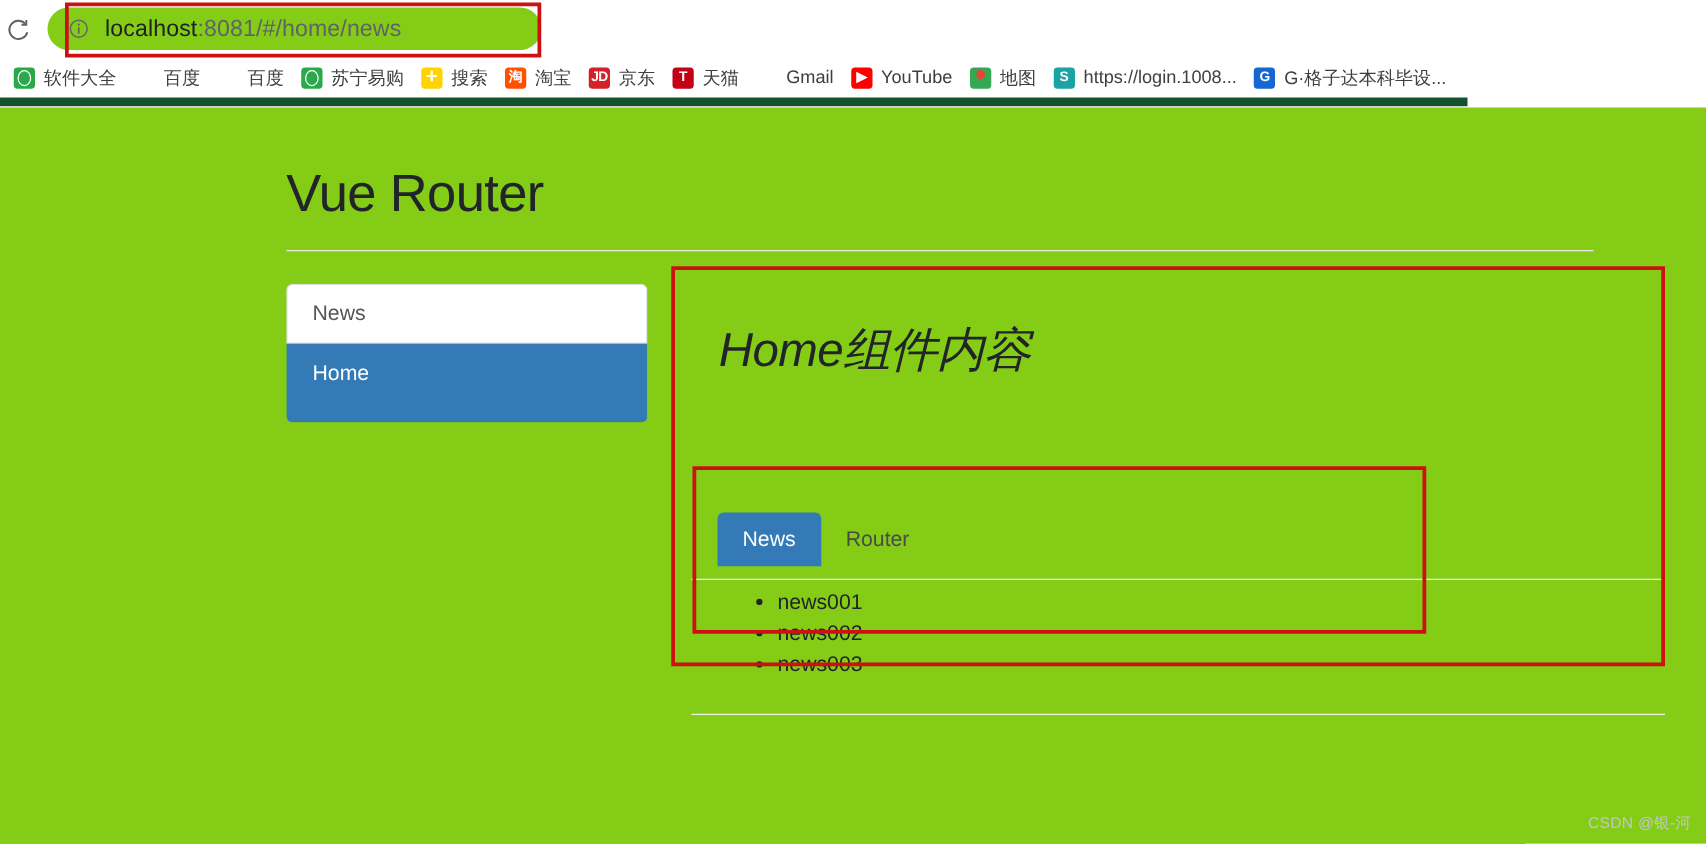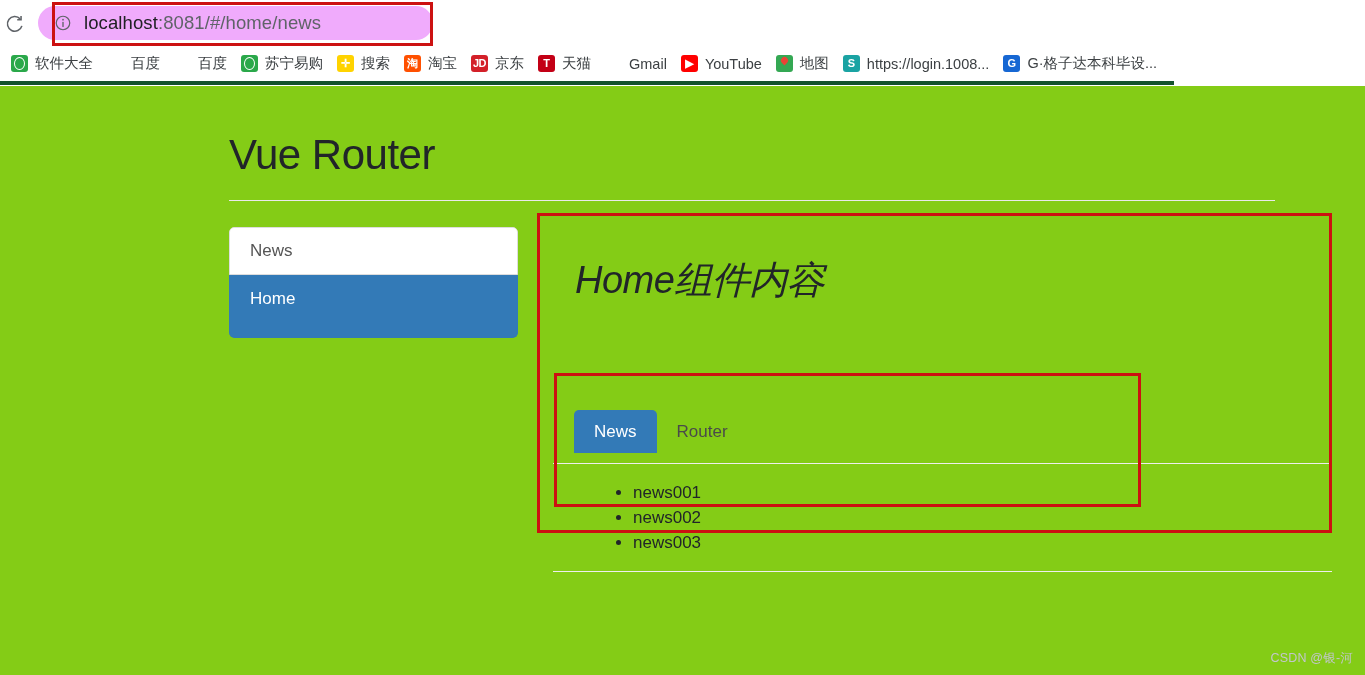--- a/index.html
+++ b/index.html
@@ -26,21 +26,21 @@
   .reload-icon {
     position: absolute;
     left: 4px; top: 13px;
     width: 22px; height: 22px;
     color: #5f6368;
   }
   .omnibox {
     position: absolute;
     left: 38px; top: 6px;
     width: 395px; height: 34px;
-    background: #f0abfc;
+    background: #84cc16;
     border-radius: 17px;
     display: flex;
     align-items: center;
   }
   .omnibox-info-icon {
     width: 18px; height: 18px;
     margin-left: 16px;
     color: #5f6368;
     flex: none;
   }
@@ -55,21 +55,21 @@
     color: #202124;
   }
 
   
   .bookmarks-bar {
     position: absolute;
     left: 0; top: 46px;
     width: 1174px;
     height: 39px;
     background: #ffffff;
-    border-bottom: 4px solid #14532d;
+    border-bottom: 7px solid #14532d;
     display: flex;
     align-items: center;
     padding-left: 4px;
     box-sizing: border-box;
     overflow: hidden;
   }
   .bookmark {
     display: flex;
     align-items: center;
     height: 28px;
@@ -225,21 +225,21 @@
   .tab-divider-bottom {
     position: absolute;
     left: 16px; top: 360px;
     width: 779px;
     height: 1px;
     background: #eeeeee;
   }
   .news-list {
     position: absolute;
     left: 47px; top: 258px;
-    margin: 11px;
+    margin: 0;
     padding-left: 38px;
     list-style: disc;
   }
   .news-list li {
     font-size: 17px;
     color: #212529;
     line-height: 25px;
     margin-bottom: 0;
   }
 

